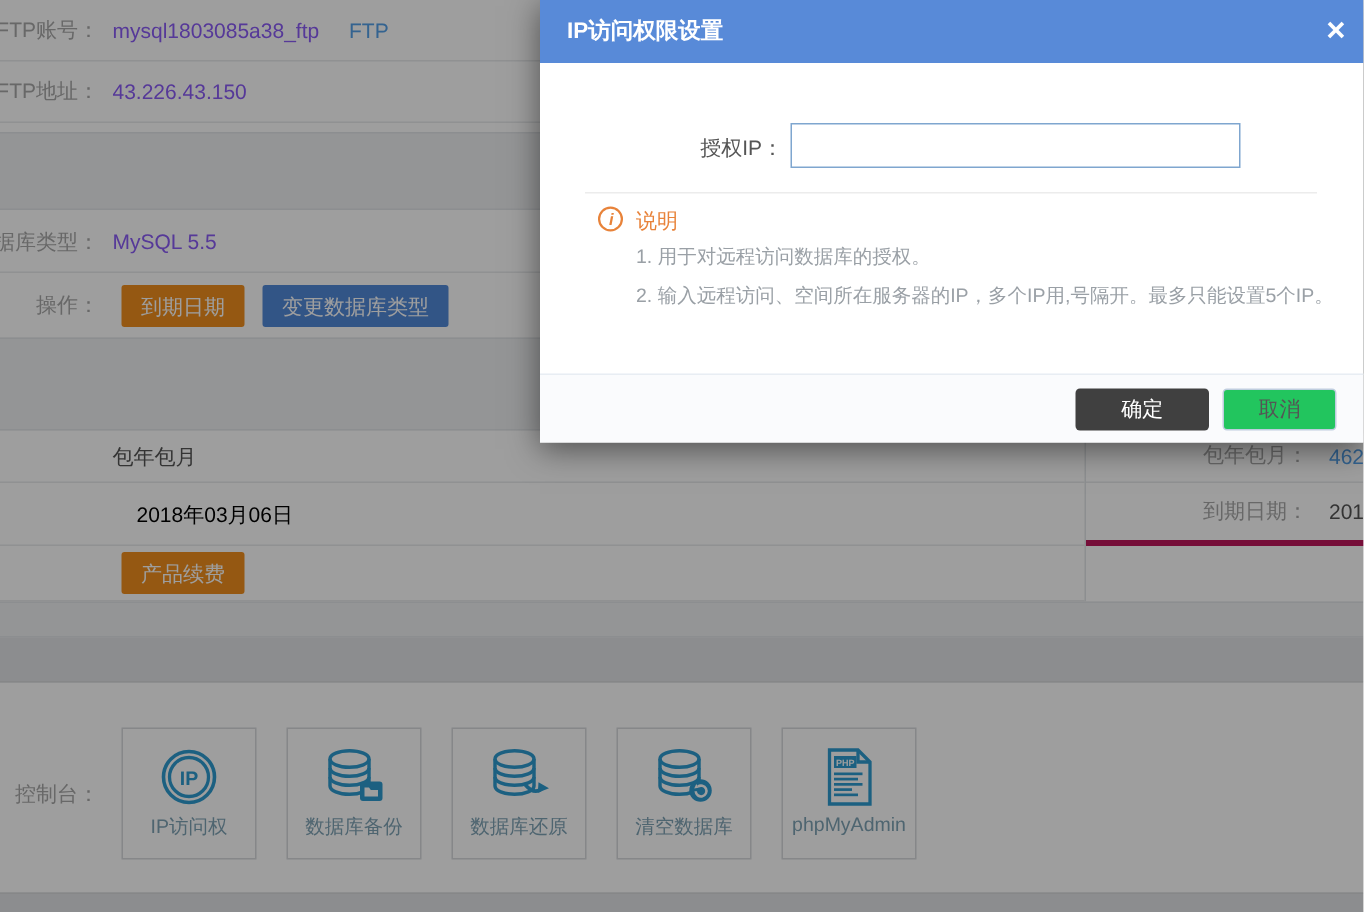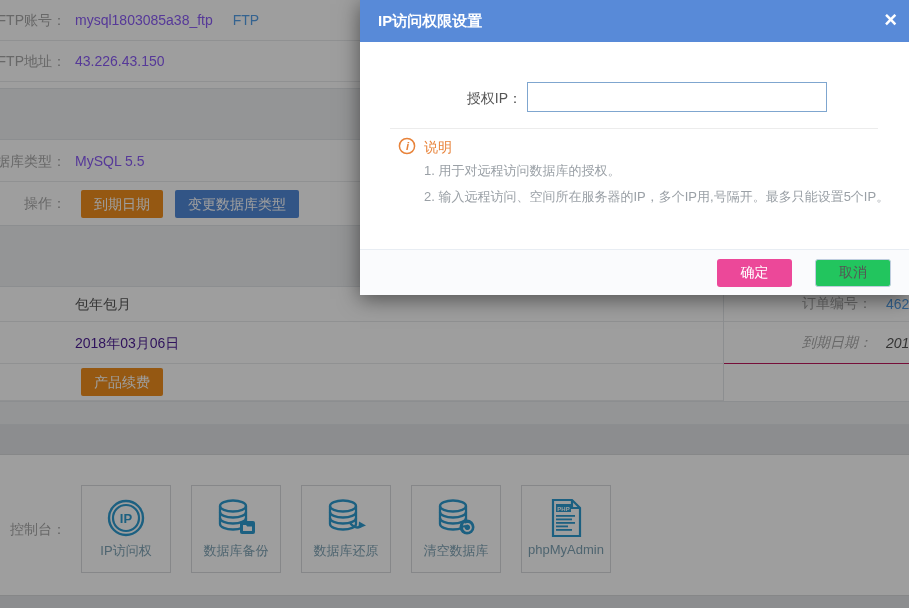--- a/index.html
+++ b/index.html
@@ -38,21 +38,21 @@
   .m-title{position:absolute;left:18px;top:0;line-height:42px;color:#fff;font-size:15px;font-weight:bold;}
   .m-close{position:absolute;right:12px;top:0;line-height:40px;color:#fff;font-size:22px;font-weight:bold;cursor:pointer;}
   .m-form-label{position:absolute;right:387px;top:90px;font-size:14px;color:#555;white-space:nowrap;}
   .m-input{position:absolute;left:167px;top:82px;width:300px;height:30px;box-sizing:border-box;border:1px solid #7fa6cf;background:#fff;font-size:14px;padding:0 8px;outline:none;font-family:inherit;}
   .m-divider{position:absolute;left:30px;top:128px;width:488px;border-top:1px solid #ececec;}
   .m-note-title{position:absolute;left:64px;top:139px;font-size:14px;color:#e8833a;}
   .m-note-icon{position:absolute;left:38px;top:137px;}
   .m-note-item{position:absolute;left:64px;font-size:13px;color:#9aa0a6;white-space:nowrap;}
   .m-footer{position:absolute;left:0;right:0;bottom:0;height:45px;background:#fafbfd;border-top:1px solid #e8edf3;}
   .m-btn{position:absolute;top:9px;height:28px;box-sizing:border-box;font-size:14px;border-radius:3px;cursor:pointer;font-family:inherit;}
-  .m-btn-ok{left:357px;width:75px;background:#ec4899;color:#fff;border:none;}
+  .m-btn-ok{left:357px;width:89px;background:#404040;color:#fff;border:none;}
   .m-btn-cancel{left:455px;width:76px;background:#22c55e;color:#555;border:1px solid #bfcddf;}
 </style>
 </head>
 <body>
 
 <div id="app">
 
   <div class="bg">
 
     <div class="row hline" style="top:0;height:41px;line-height:41px;padding-left:75px;box-sizing:border-box;">
@@ -78,33 +78,33 @@
     </div>
 
     <div class="band gap" style="top:225px;height:62px;"></div>
 
     <div class="row hline" style="top:287px;height:35px;line-height:35px;padding-left:75px;box-sizing:border-box;width:723px;">
       
       <span class="val" style="color:#555;">包年包月</span>
     </div>
     <div class="row hline" style="top:322px;height:42px;line-height:42px;padding-left:75px;box-sizing:border-box;width:723px;">
       
-      <span class="val" style="color:#4c1d95;">2018年03月06日</span>
+      <span class="val" style="color:#000000;margin-left:16px;">2018年03月06日</span>
     </div>
     <div class="row flexrow hline" style="top:364px;height:37px;width:723px;">
 
       <button class="btn btn-orange">产品续费</button>
     </div>
 
     <div class="rightcol" style="top:287px;height:114px;">
       <div style="position:relative;height:35px;border-bottom:1px solid #e8eaec;box-sizing:border-box;">
-        <span class="rlbl">订单编号：</span>
+        <span class="rlbl">包年包月：</span>
         <a class="rval link">462</a>
       </div>
-      <div style="position:relative;height:42px;border-bottom:1px solid #be185d;box-sizing:border-box;font-style:italic;">
+      <div style="position:relative;height:42px;border-bottom:4px solid #be185d;box-sizing:border-box;">
         <span class="rlbl">到期日期：</span>
         <span class="rval" style="color:#555;">2018</span>
       </div>
     </div>
 
     <div class="band gap" style="top:401px;height:24px;"></div>
     <div class="band darkband" style="top:425px;height:30px;border-bottom:1px solid #d8dadc;"></div>
 
     <div class="row" style="top:455px;height:140px;">
       <span class="lbl" style="top:75px;">控制台：</span>

